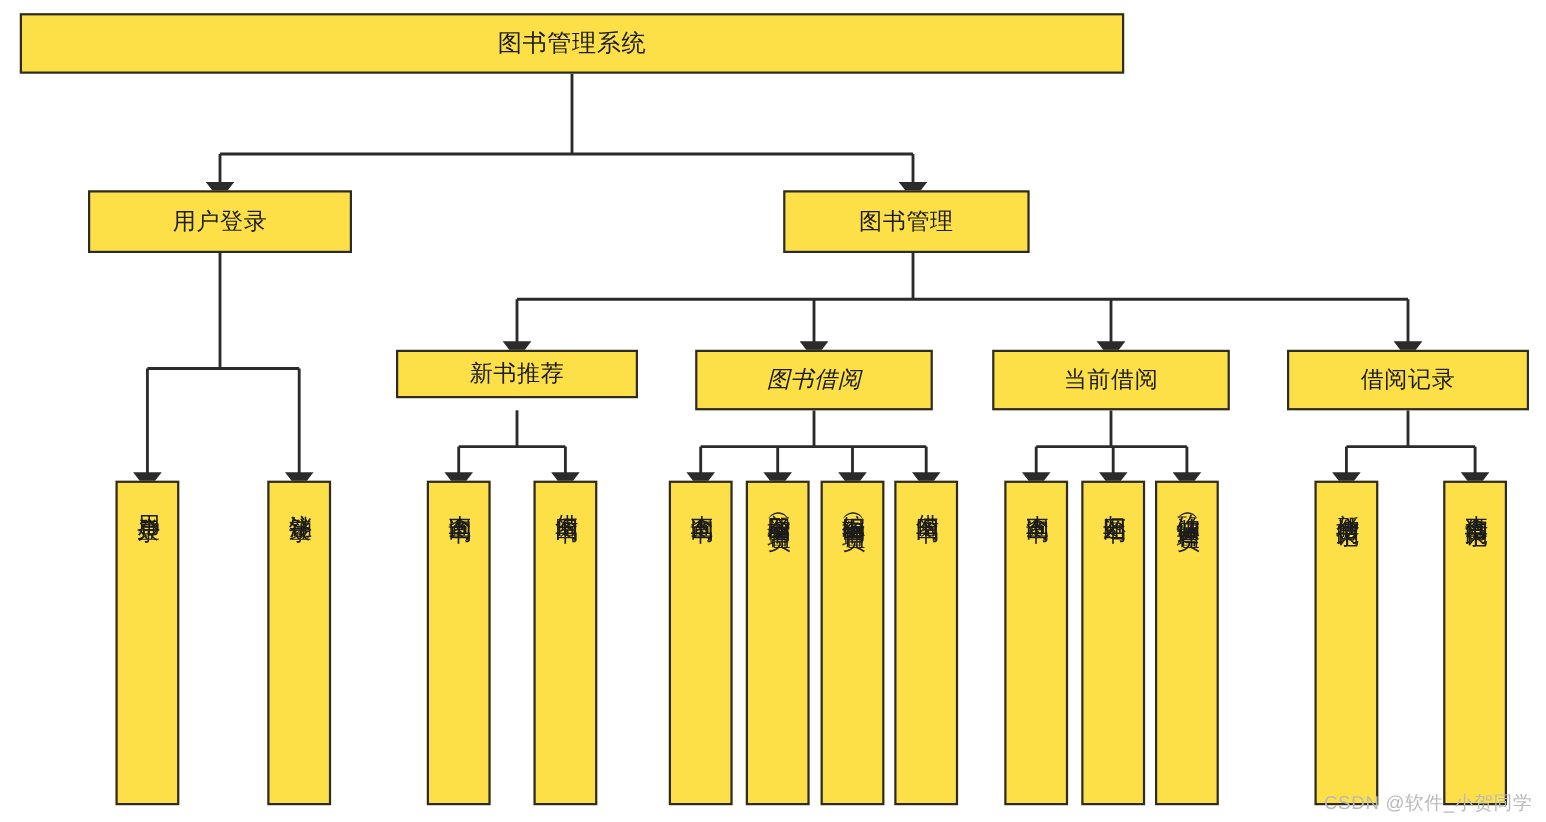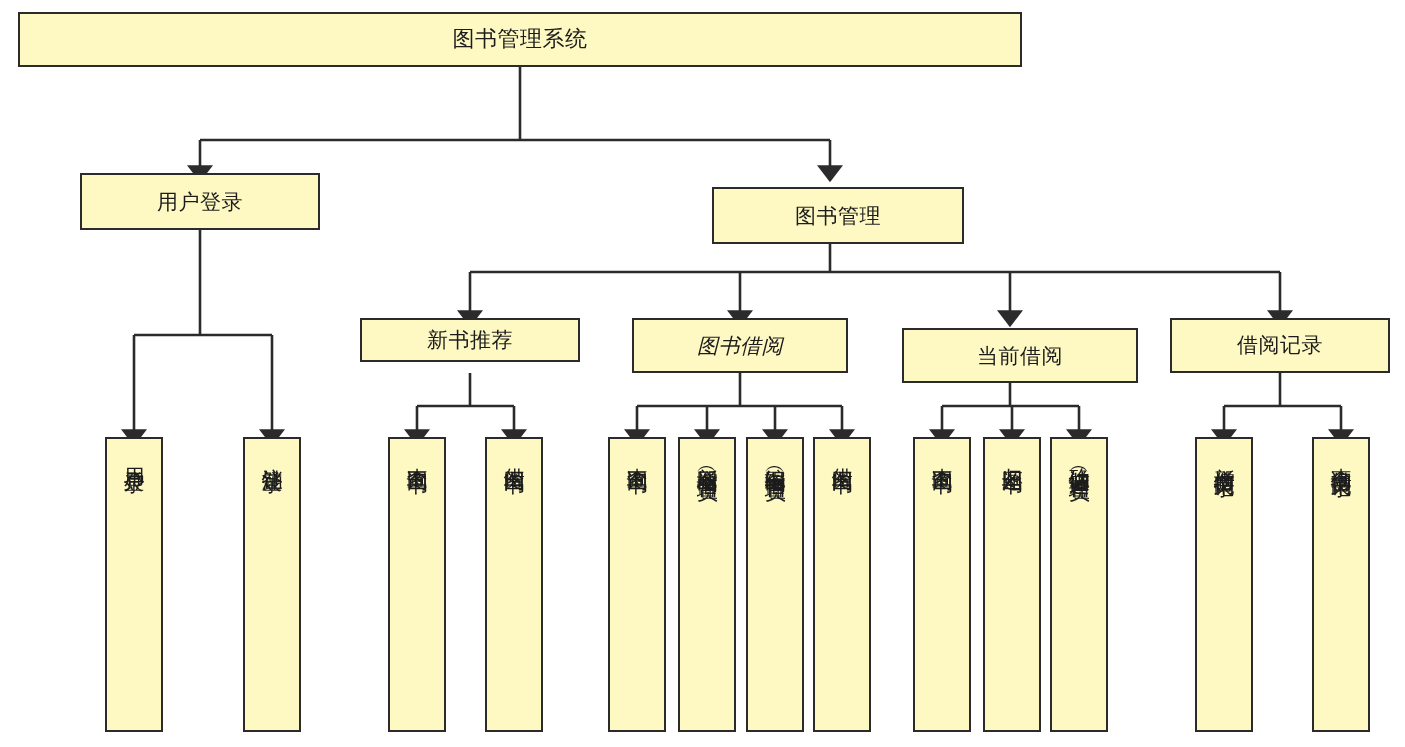--- a/index.html
+++ b/index.html
@@ -6,21 +6,21 @@
   body{
     width:1405px;height:747px;overflow:hidden;
     font-family:"Liberation Sans","DejaVu Sans",sans-serif;
     color:#1a1a1a;
   }
   #stage{position:relative;width:1405px;height:747px;background:#fff;}
   svg.edges{position:absolute;left:0;top:0;width:1405px;height:747px;}
 
   .node{
     position:absolute;box-sizing:border-box;
-    background:#fef9c3;
+    background:#fde047;
     border:2px solid #2b2b2b;
     display:flex;align-items:center;justify-content:center;
     text-align:center;
   }
   .node .label{
     font-size:21px;line-height:1.1;color:#1c1c1c;
     letter-spacing:0.5px;white-space:nowrap;
   }
   .node.vertical{align-items:flex-start;padding-top:12px;}
   .node.vertical .label{
@@ -86,30 +86,30 @@
       </g>
   </svg>
 
   <div id="nodes">
       <div class="node root" style="left: 18px; top: 12px; width: 1004px; height: 55px;">
         <span class="label">图书管理系统</span>
       </div>
       <div class="node" style="left: 80px; top: 173px; width: 240px; height: 57px;">
         <span class="label">用户登录</span>
       </div>
-      <div class="node" style="left: 712px; top: 187px; width: 252px; height: 57px;">
+      <div class="node" style="left: 712px; top: 173px; width: 224px; height: 57px;">
         <span class="label">图书管理</span>
       </div>
       <div class="node" style="left: 360px; top: 318px; width: 220px; height: 44px;">
         <span class="label">新书推荐</span>
       </div>
       <div class="node" style="left: 632px; top: 318px; width: 216px; height: 55px; font-style: italic;">
         <span class="label">图书借阅</span>
       </div>
-      <div class="node" style="left: 902px; top: 328px; width: 236px; height: 55px;">
+      <div class="node" style="left: 902px; top: 318px; width: 216px; height: 55px;">
         <span class="label">当前借阅</span>
       </div>
       <div class="node" style="left: 1170px; top: 318px; width: 220px; height: 55px; font-family: Liberation Serif, serif;">
         <span class="label">借阅记录</span>
       </div>
       <div class="node vertical" style="left: 105px; top: 437px; width: 58px; height: 295px;">
         <span class="label">用户登录</span>
       </div>
       <div class="node vertical" style="left: 243px; top: 437px; width: 58px; height: 295px;">
         <span class="label">注销登录</span>
@@ -142,13 +142,14 @@
         <span class="label">确认归还（管理员）</span>
       </div>
       <div class="node vertical" style="left: 1195px; top: 437px; width: 58px; height: 295px;">
         <span class="label">新增借阅记录</span>
       </div>
       <div class="node vertical" style="left: 1312px; top: 437px; width: 58px; height: 295px;">
         <span class="label">查询借阅记录</span>
       </div>
     </div>
 
+  <div class="watermark">CSDN @软件_小贺同学</div>
 </div>
 
 </body></html>

